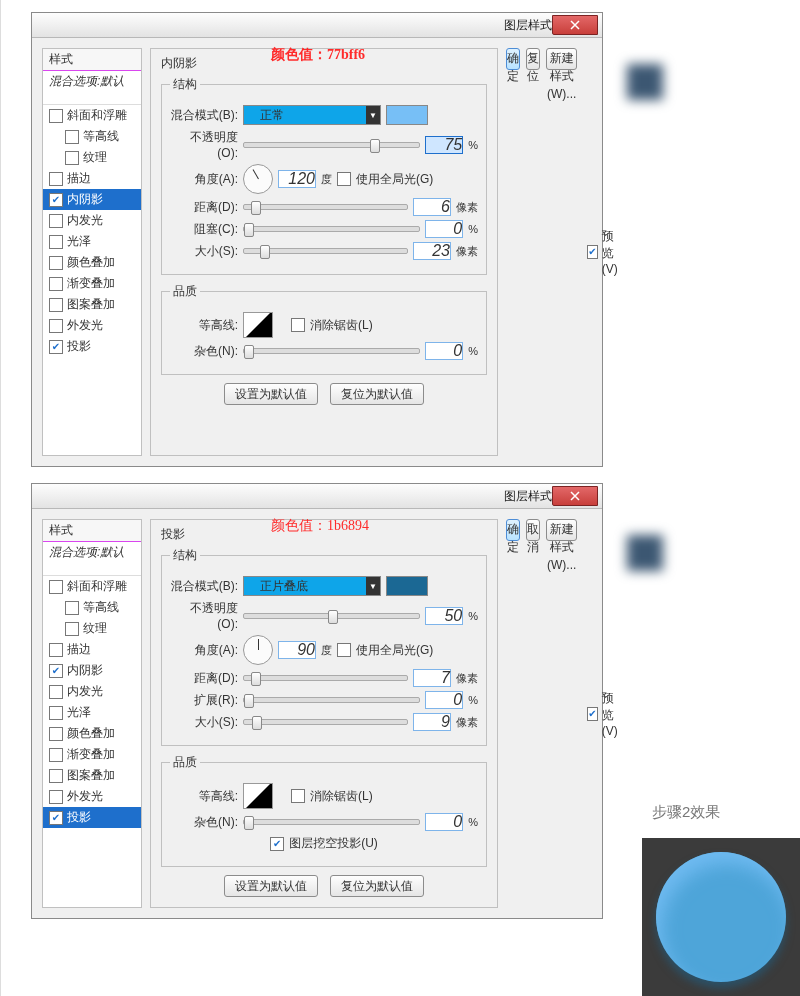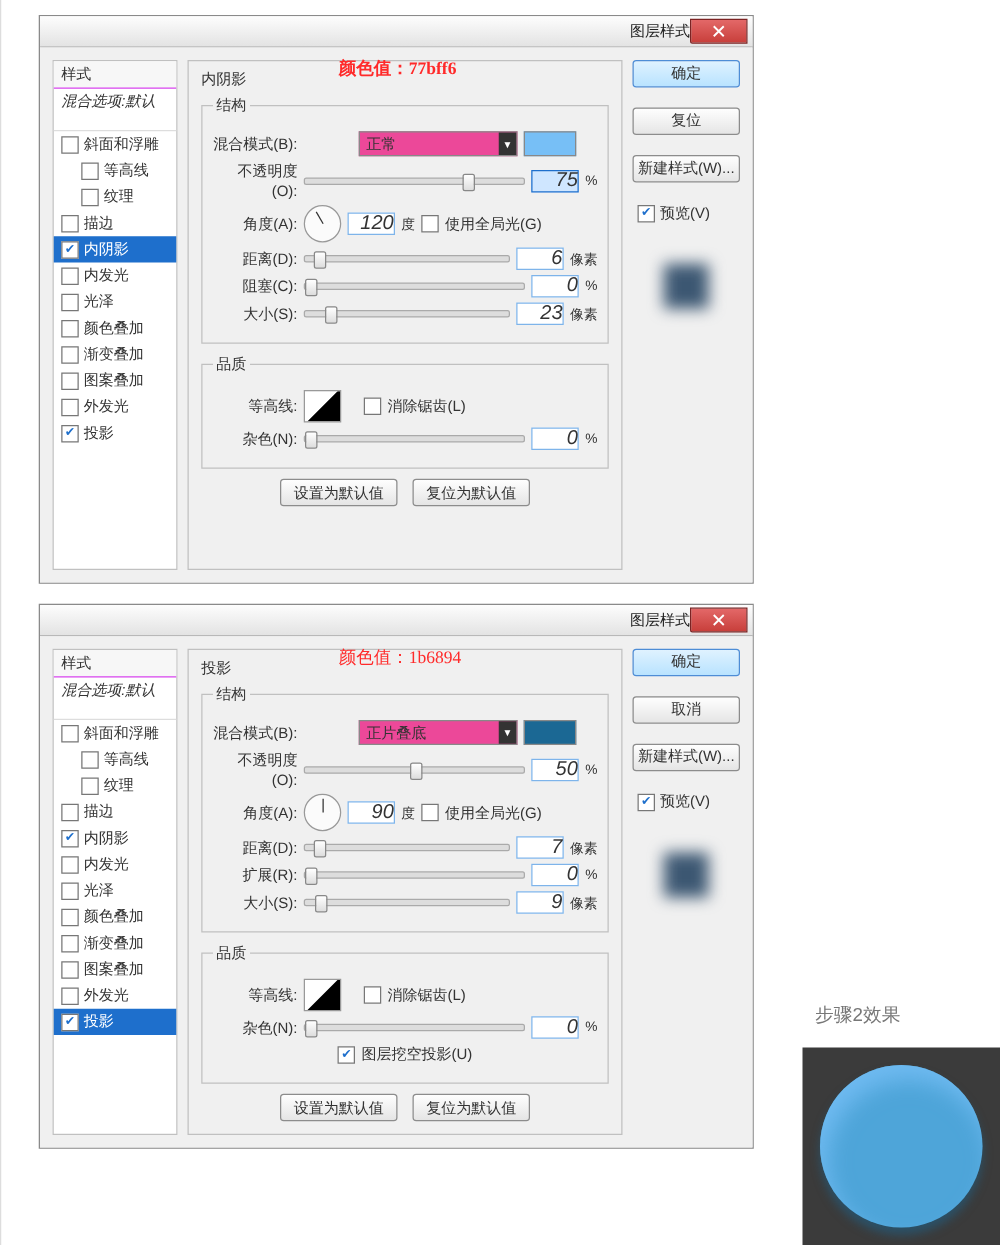--- a/index.html
+++ b/index.html
@@ -117,28 +117,27 @@
     display: flex;
     align-items: center;
     gap: 5px;
     margin: 4px 0;
     font-size: 12px;
   }
   .row-label { width: 68px; text-align: right; }
   .dropdown {
     height: 18px;
     border: 1px solid #888;
-    background: #ec4899;
+    background: #0ea5e9;
     width: 120px;
-    padding-left: 5px;
+    padding-left: 16px;
     display: flex;
     align-items: center;
     justify-content: space-between;
     font-size: 12px;
-    margin-left: 44px;
   }
   .dropdown .arrow {
     width: 14px;
     background: #333;
     height: 100%;
     display: flex;
     align-items: center;
     justify-content: center;
     color: #fff;
     font-size: 8px;
@@ -197,21 +196,21 @@
     padding: 0 10px;
     border: 1px solid #8c8c8c;
     border-radius: 3px;
     background: linear-gradient(#fefefe,#e5e5e5);
     font-size: 12px;
     display: inline-flex;
     align-items: center;
     justify-content: center;
   }
   .btn-row { display: flex; justify-content: center; gap: 12px; margin-top: 6px; }
-  .side-panel { width: 86px; display: flex; flex-direction: column; gap: 16px; align-items: stretch; }
+  .side-panel { width: 86px; display: flex; flex-direction: row; gap: 6px; align-items: stretch; }
   .side-btn {
     height: 20px;
     border: 1px solid #8c8c8c;
     border-radius: 3px;
     background: linear-gradient(#fefefe,#e5e5e5);
     font-size: 12px;
     text-align: center;
     line-height: 18px;
   }
   .side-btn.primary {

